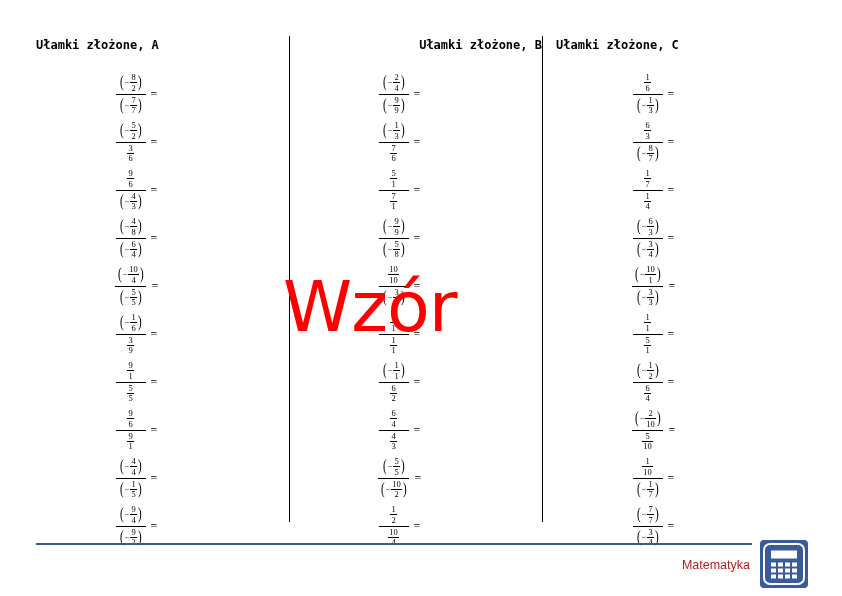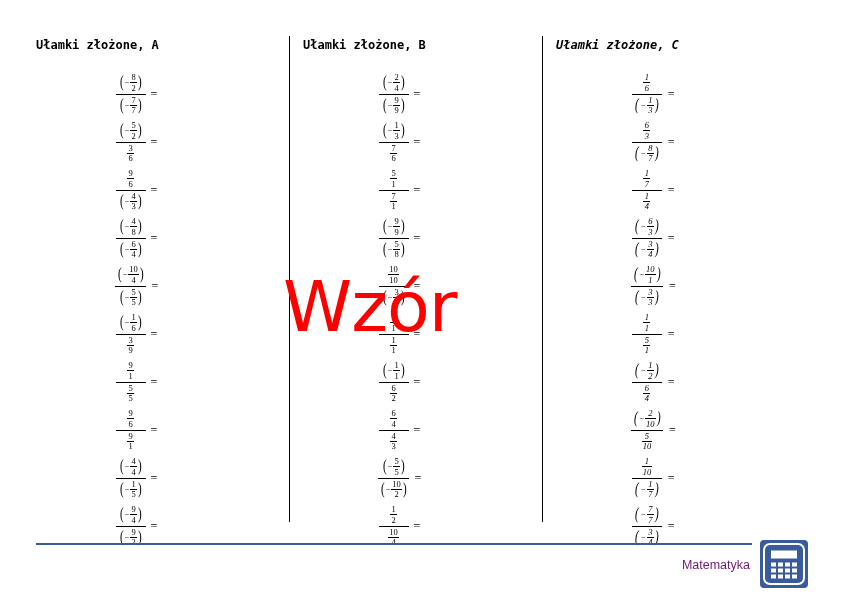--- a/index.html
+++ b/index.html
@@ -29,22 +29,22 @@
     width: 842px;
     height: 540px;
     display: flex;
   }
   .column {
     position: relative;
     width: 253px;
     box-sizing: border-box;
   }
   .column.col-a { margin-left: 36px; }
-  .column.col-b { padding-left: 14px; }
-  .column.col-c { padding-left: 14px; font-style: italic; }
+  .column.col-b { padding-left: 14px; text-align: right; }
+  .column.col-c { padding-left: 14px; }
 
   .col-divider {
     position: absolute;
     left: 0;
     top: 36px;
     width: 1px;
     height: 486px;
     background: #000000;
   }
 
@@ -165,21 +165,21 @@
     width: 716px;
     height: 1.5px;
     background: #3c5a96;
   }
   .footer-label {
     position: absolute;
     right: 92px;
     top: 558px;
     font-family: "Liberation Sans", sans-serif;
     font-size: 12.5px;
-    color: #701a75;
+    color: #b91c1c;
     white-space: nowrap;
   }
   .logo {
     position: absolute;
     left: 760px;
     top: 540px;
     width: 48px;
     height: 48px;
     background: #3a5b9b;
     border-radius: 4px;

